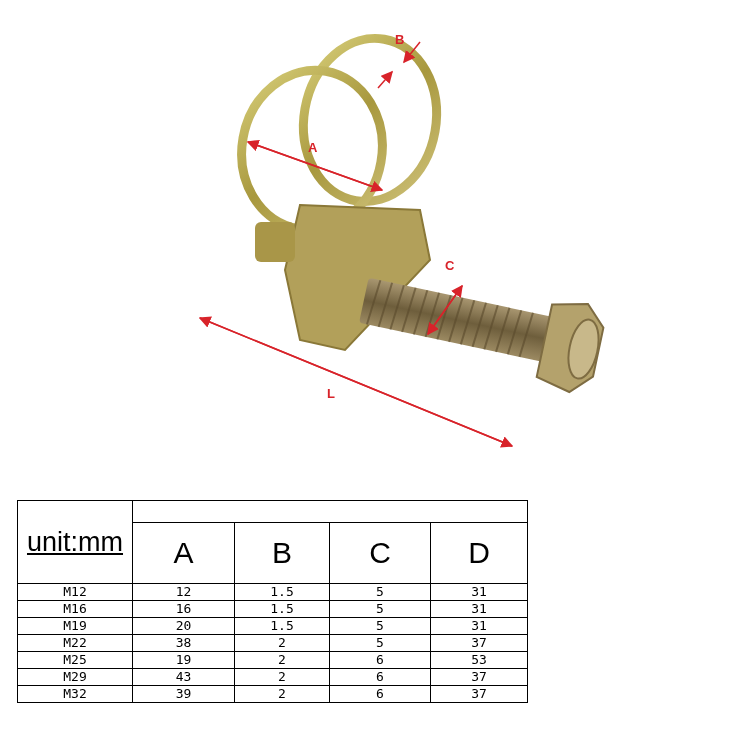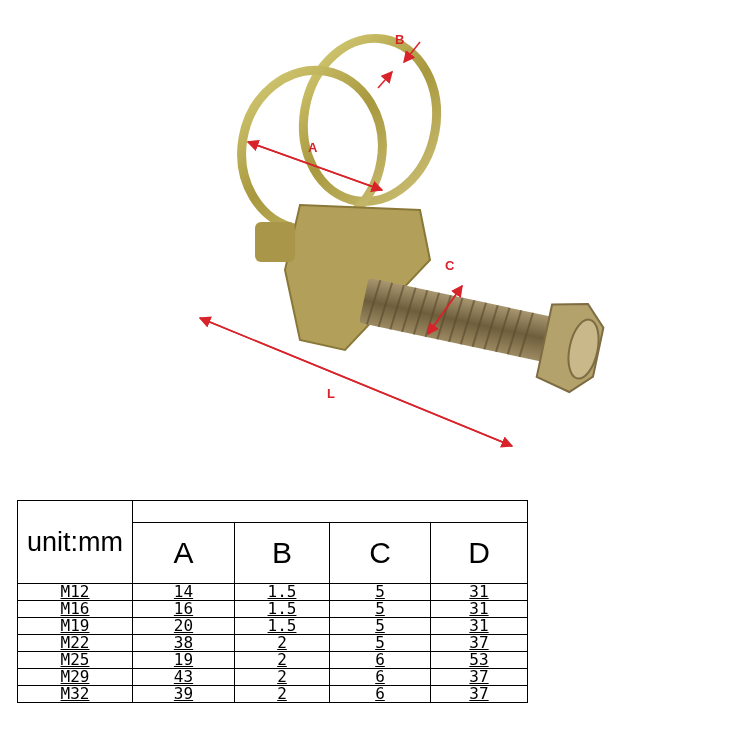--- a/index.html
+++ b/index.html
@@ -1,25 +1,25 @@
 <!DOCTYPE html>
 <html><head>
   <meta charset="utf-8">
   <style>
     html, body { margin: 0; padding: 0; background: #ffffff; }
     body { width: 750px; height: 750px; position: relative; overflow: hidden; font-family: "Liberation Sans", sans-serif; }
     .photo { position: absolute; left: 0; top: 0; width: 750px; height: 480px; }
     .dim-label { position: absolute; color: #d8232a; font-weight: bold; font-size: 13px; font-family: "Liberation Sans", sans-serif; }
     .spec-table { position: absolute; left: 17px; top: 500px; border-collapse: collapse; }
     .spec-table td { border: 1px solid #000; padding: 0; text-align: center; color: #000; }
-    .hdr-unit { width: 114px; height: 82px; font-size: 27px; font-family: "Liberation Sans", sans-serif; text-align: right; }
+    .hdr-unit { width: 114px; height: 82px; font-size: 27px; font-family: "Liberation Sans", sans-serif; text-align: right; text-decoration: underline; }
     .hdr-empty { height: 21px; }
     .hdr-col { font-size: 30px; height: 60px; font-family: "Liberation Sans", sans-serif; }
     .c1 { width: 101px; } .c2 { width: 94px; } .c3 { width: 100px; } .c4 { width: 96px; }
-    .row td { height: 16px; font-size: 16px; line-height: 16px; font-family: "DejaVu Sans Mono", monospace; text-decoration: underline; }
+    .row td { height: 16px; font-size: 13px; line-height: 16px; font-family: "DejaVu Sans Mono", monospace; }
   </style>
 </head>
 <body>
 
 <svg class="photo" viewBox="0 0 750 480" xmlns="http://www.w3.org/2000/svg">
   <defs>
     <linearGradient id="wire" x1="0" y1="0" x2="1" y2="1">
       <stop offset="0" stop-color="#d8cf7a"></stop>
         <stop offset="0.5" stop-color="#a8983e"></stop>
         <stop offset="1" stop-color="#cfc27a"></stop>
@@ -87,21 +87,21 @@
     <td class="hdr-empty" colspan="4"></td>
   </tr>
   <tr>
     <td class="hdr-col c1">A</td>
     <td class="hdr-col c2">B</td>
     <td class="hdr-col c3">C</td>
     <td class="hdr-col c4">D</td>
   </tr>
   <tr class="row">
     <td>M12</td>
-    <td>14</td>
+    <td>12</td>
     <td>1.5</td>
     <td>5</td>
     <td>31</td>
   </tr>
   <tr class="row">
     <td>M16</td>
     <td>16</td>
     <td>1.5</td>
     <td>5</td>
     <td>31</td>

